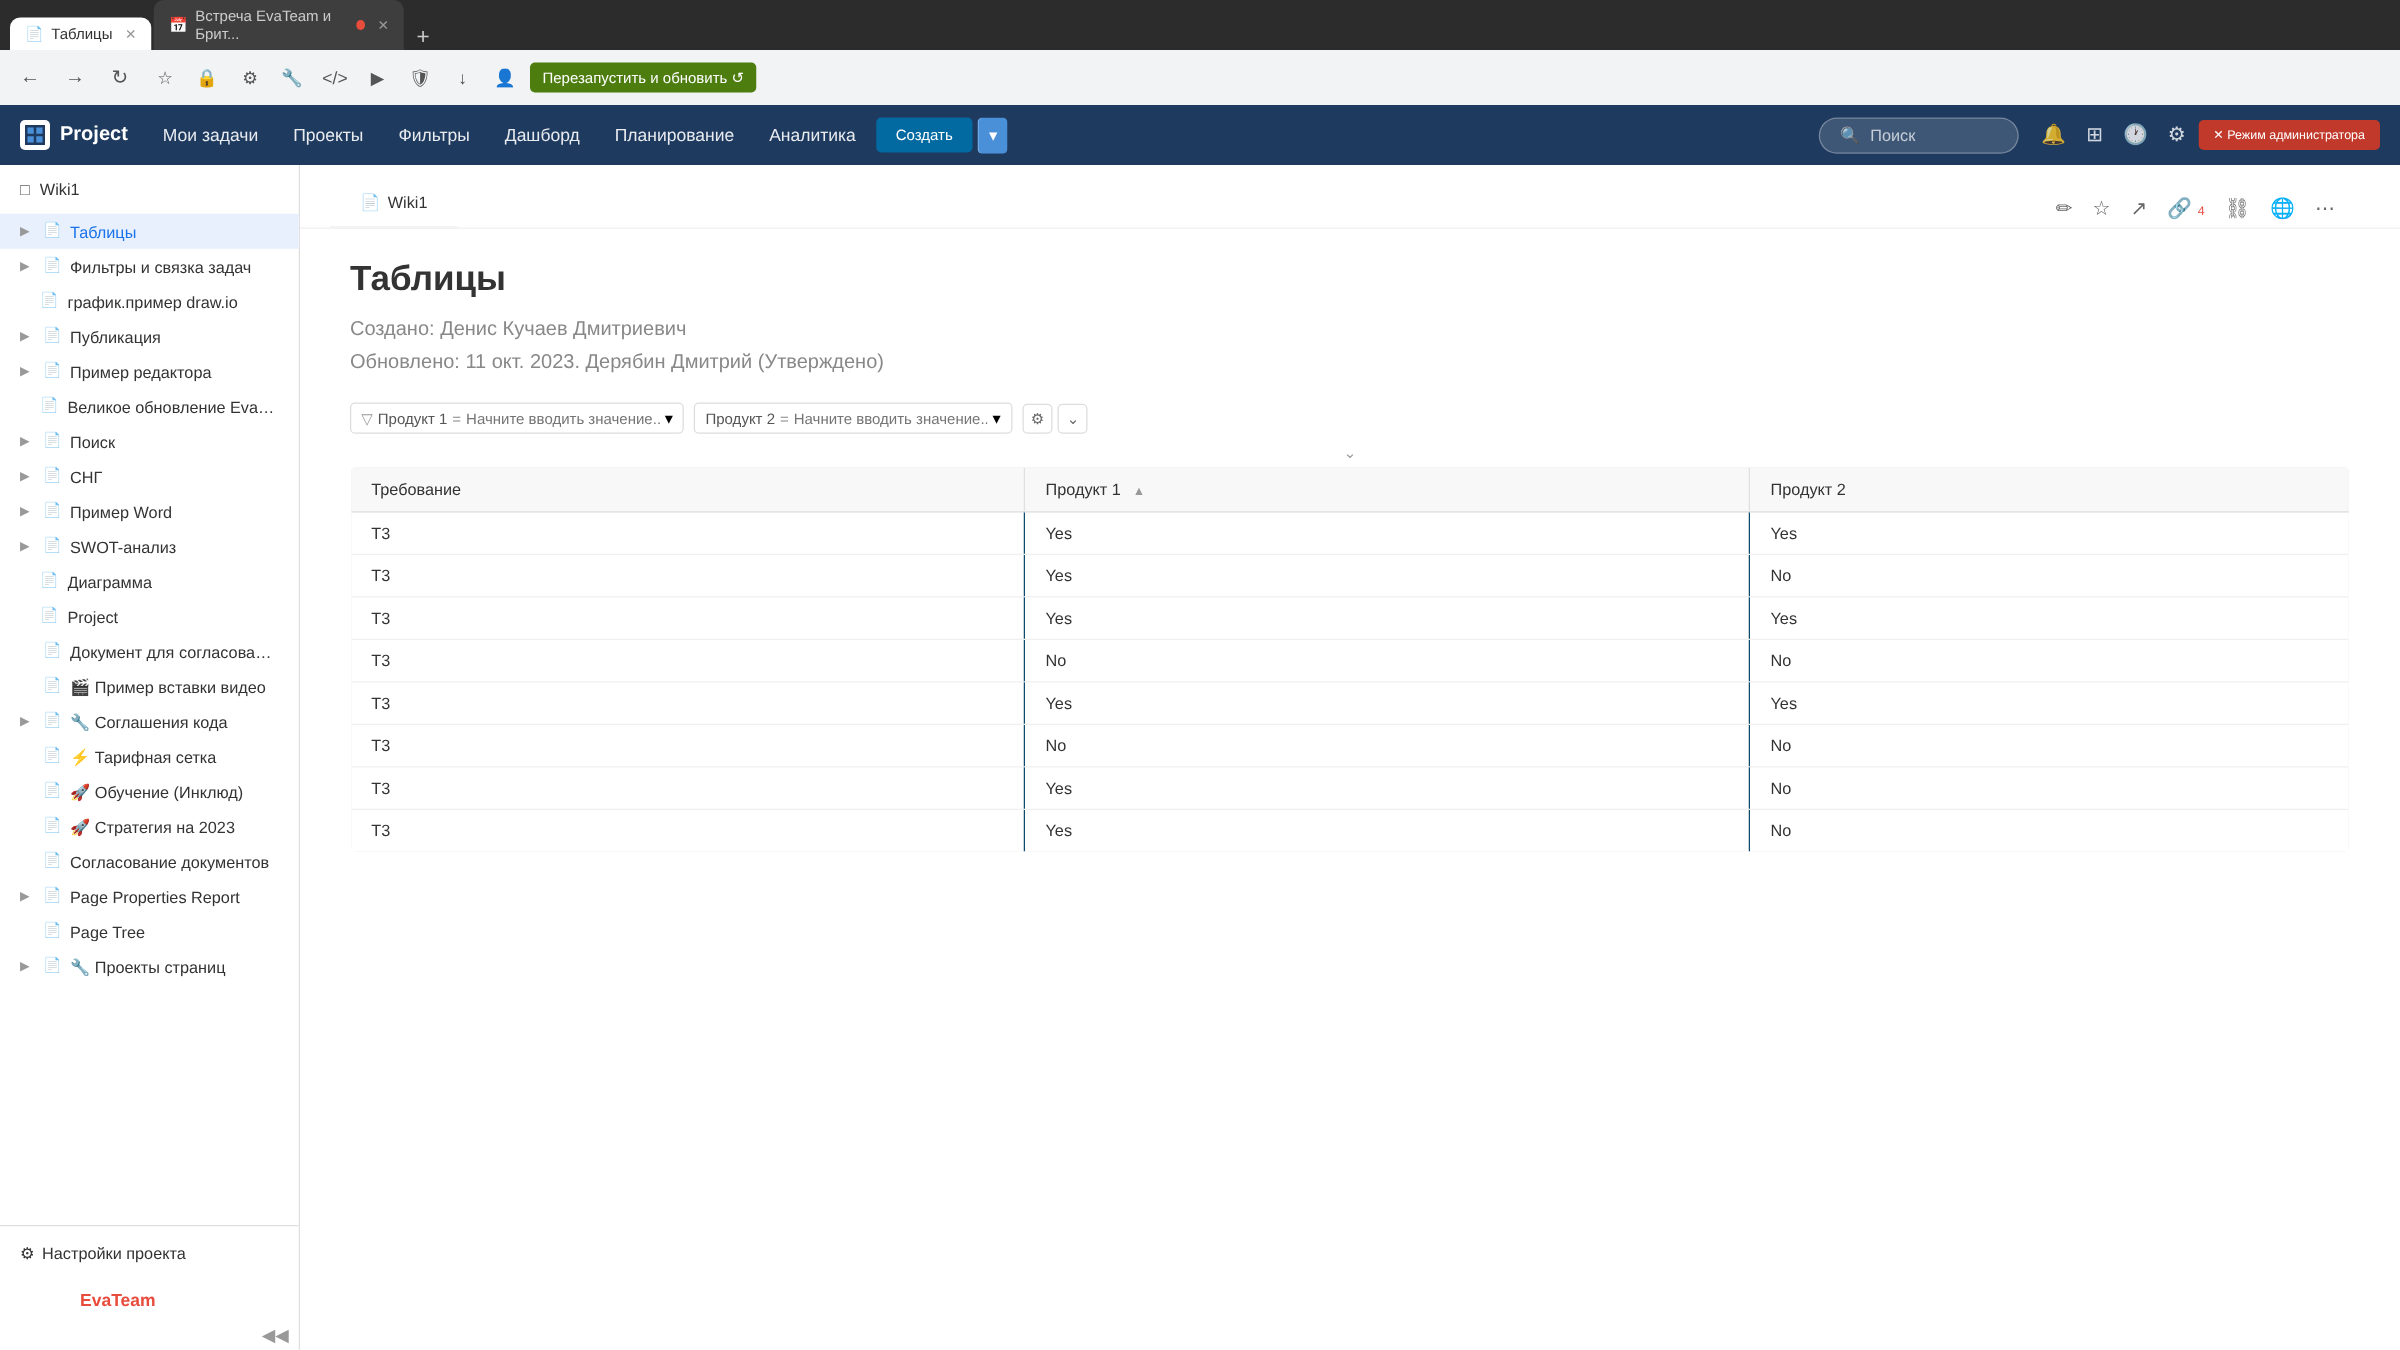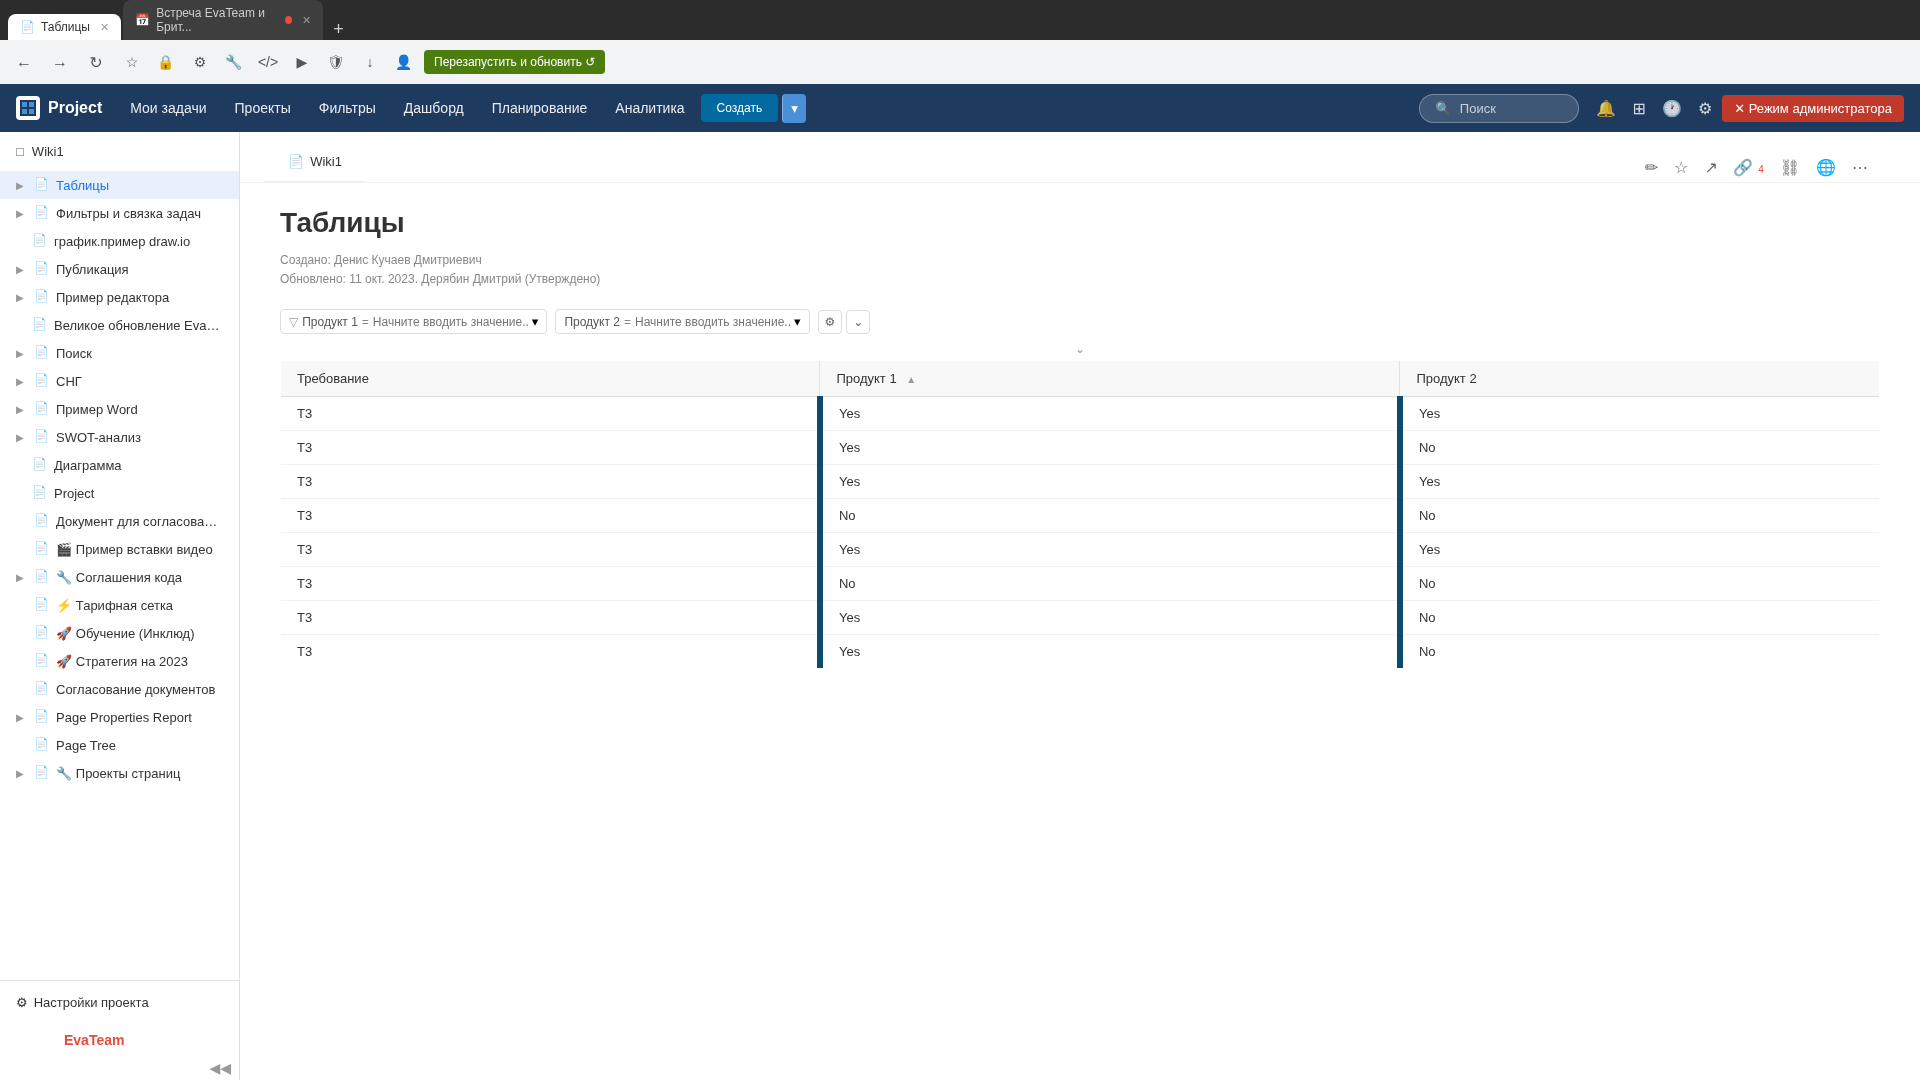--- a/index.html
+++ b/index.html
@@ -28,21 +28,21 @@
     .top-nav { background: #1e3a5f; color: white; display: flex; align-items: center; padding: 0 16px; height: 48px; gap: 4px; flex-shrink: 0; }
     .nav-logo { display: flex; align-items: center; gap: 8px; margin-right: 12px; }
     .nav-logo-icon { width: 24px; height: 24px; background: white; border-radius: 4px; display: flex; align-items: center; justify-content: center; }
     .nav-logo-text { font-size: 16px; font-weight: 600; color: white; text-align: right; }
     .nav-item { color: rgba(255,255,255,0.9); padding: 6px 12px; border-radius: 4px; cursor: pointer; font-size: 14px; }
     .nav-create { background: #0369a1; color: white; border: none; border-radius: 4px; padding: 7px 16px; font-size: 12px; cursor: pointer; display: flex; align-items: center; gap: 4px; }
     .nav-create-dropdown { background: #4a90d9; color: white; border: none; border-radius: 4px; padding: 7px 8px; cursor: pointer; border-left: 1px solid rgba(255,255,255,0.3); }
     .nav-search { background: rgba(255,255,255,0.15); border: 1px solid rgba(255,255,255,0.3); border-radius: 20px; padding: 6px 16px; color: rgba(255,255,255,0.8); font-size: 13px; width: 160px; display: flex; align-items: center; gap: 8px; cursor: pointer; margin-left: auto; }
     .nav-right-icons { display: flex; align-items: center; gap: 4px; margin-left: 8px; }
     .nav-icon-btn { background: none; border: none; color: rgba(255,255,255,0.8); font-size: 16px; cursor: pointer; padding: 6px; border-radius: 4px; }
-    .admin-btn { background: #c0392b; color: white; border: none; border-radius: 4px; padding: 6px 12px; font-size: 13px; cursor: pointer; display: flex; align-items: flex-start; gap: 6px; }
+    .admin-btn { background: #c0392b; color: white; border: none; border-radius: 4px; padding: 6px 12px; font-size: 10px; cursor: pointer; display: flex; align-items: flex-start; gap: 6px; }
 
     
     .main-content { display: flex; flex: 1; overflow: hidden; }
 
     
     .sidebar { width: 240px; background: #fff; border-right: 1px solid #e0e0e0; display: flex; flex-direction: column; overflow-y: auto; flex-shrink: 0; }
     .sidebar-wiki-header { display: flex; align-items: center; gap: 8px; padding: 12px 16px; font-size: 13px; color: #333; font-weight: 500; }
     .sidebar-wiki-icon { color: #666; }
     .sidebar-item { display: flex; align-items: center; gap: 6px; padding: 6px 16px; cursor: pointer; color: #333; font-size: 13px; }
     .sidebar-item.active { background: #e8f0fe; color: #1a73e8; }
@@ -52,37 +52,37 @@
     .sidebar-settings { margin-top: auto; border-top: 1px solid #e0e0e0; padding: 8px 0; }
     .sidebar-collapse-icon { color: #999; cursor: pointer; font-size: 14px; }
 
     
     .page-content { flex: 1; overflow-y: auto; background: #fff; }
     .page-breadcrumb { display: flex; align-items: center; gap: 6px; padding: 12px 24px; font-size: 13px; color: #666; border-bottom: 1px solid #f0f0f0; }
     .page-header-action-btn { background: none; border: none; color: #666; font-size: 16px; cursor: pointer; padding: 4px; border-radius: 4px; }
 
     .page-body { padding: 24px 40px; position: relative; }
     .page-title { font-size: 28px; font-weight: 700; color: #333; margin-bottom: 12px; }
-    .page-meta { font-size: 12px; color: #888; margin-bottom: 20px; line-height: 1.6; }
+    .page-meta { font-size: 16px; color: #888; margin-bottom: 20px; line-height: 1.6; }
 
     
     .filter-bar { display: flex; align-items: center; gap: 8px; margin-bottom: 8px; }
     .filter-group { display: flex; align-items: center; gap: 4px; border: 1px solid #ddd; border-radius: 4px; padding: 4px 8px; background: #fff; }
     .filter-icon { color: #999; font-size: 12px; }
     .filter-label { font-size: 12px; color: #555; }
     .filter-eq { font-size: 12px; color: #888; }
     .filter-input { border: none; outline: none; font-size: 12px; color: #888; background: transparent; cursor: pointer; }
     .filter-actions { display: flex; gap: 4px; }
     .filter-action-btn { background: none; border: 1px solid #ddd; border-radius: 4px; padding: 4px 6px; cursor: pointer; color: #666; font-size: 12px; }
 
     
     .req-table { width: 100%; border-collapse: collapse; border: 1px solid #ddd; border-radius: 4px; overflow: hidden; }
     .req-table th { background: #f8f8f8; padding: 10px 16px; text-align: left; font-weight: 500; color: #333; font-size: 13px; border-bottom: 1px solid #ddd; border-right: 1px solid #e0e0e0; }
     .req-table th:last-child { border-right: none; }
-    .req-table td { padding: 9px 16px; border-bottom: 1px solid #f0f0f0; border-right: 6px solid #0c4a6e; color: #333; font-size: 13px; }
+    .req-table td { padding: 9px 16px; border-bottom: 1px solid #f0f0f0; border-right: 1px solid #0c4a6e; color: #333; font-size: 13px; }
     .req-table td:last-child { border-right: none; }
     .req-table tr:last-child td { border-bottom: none; }
     .col-sort { display: inline-block; margin-left: 6px; color: #999; font-size: 10px; cursor: pointer; }
 
     .top-breadcrumb-row { display: flex; align-items: center; justify-content: space-between; padding: 10px 24px 0; border-bottom: 1px solid #f0f0f0; }
   </style>
 </head>
 <body>
 
 <div class="browser-chrome">

